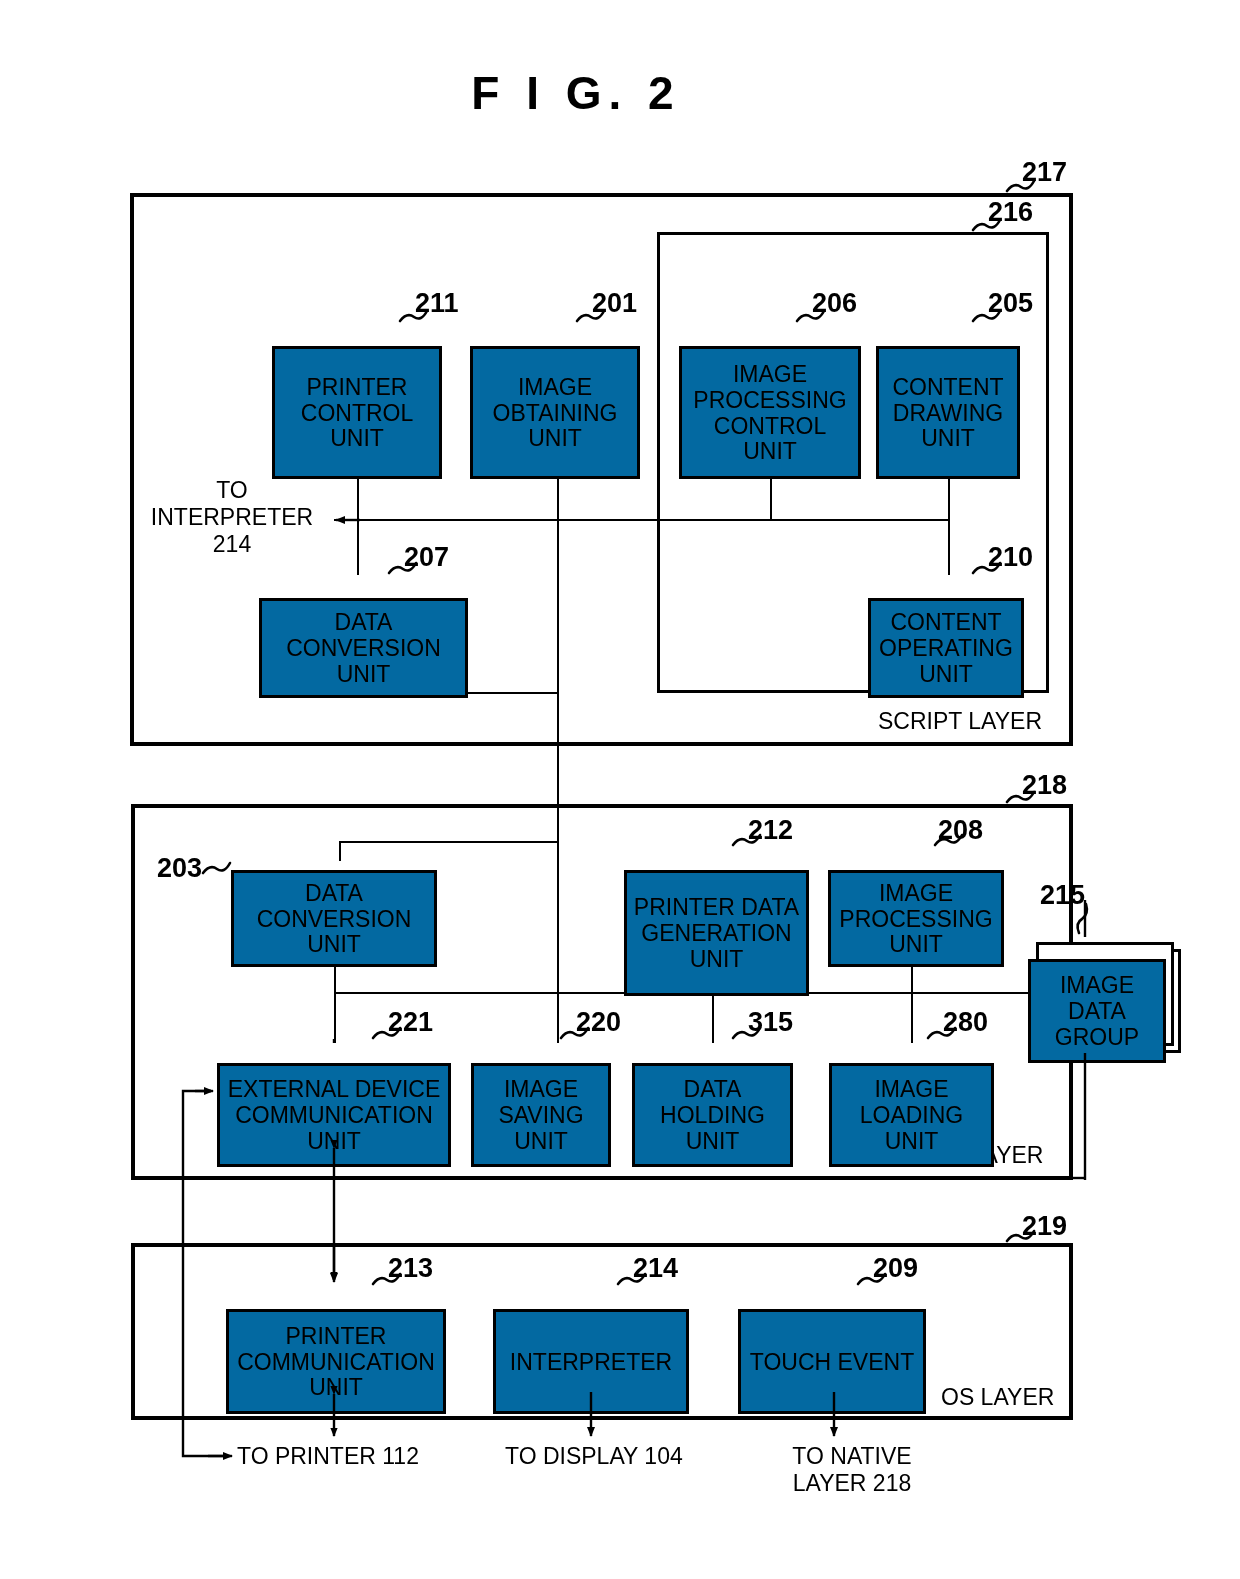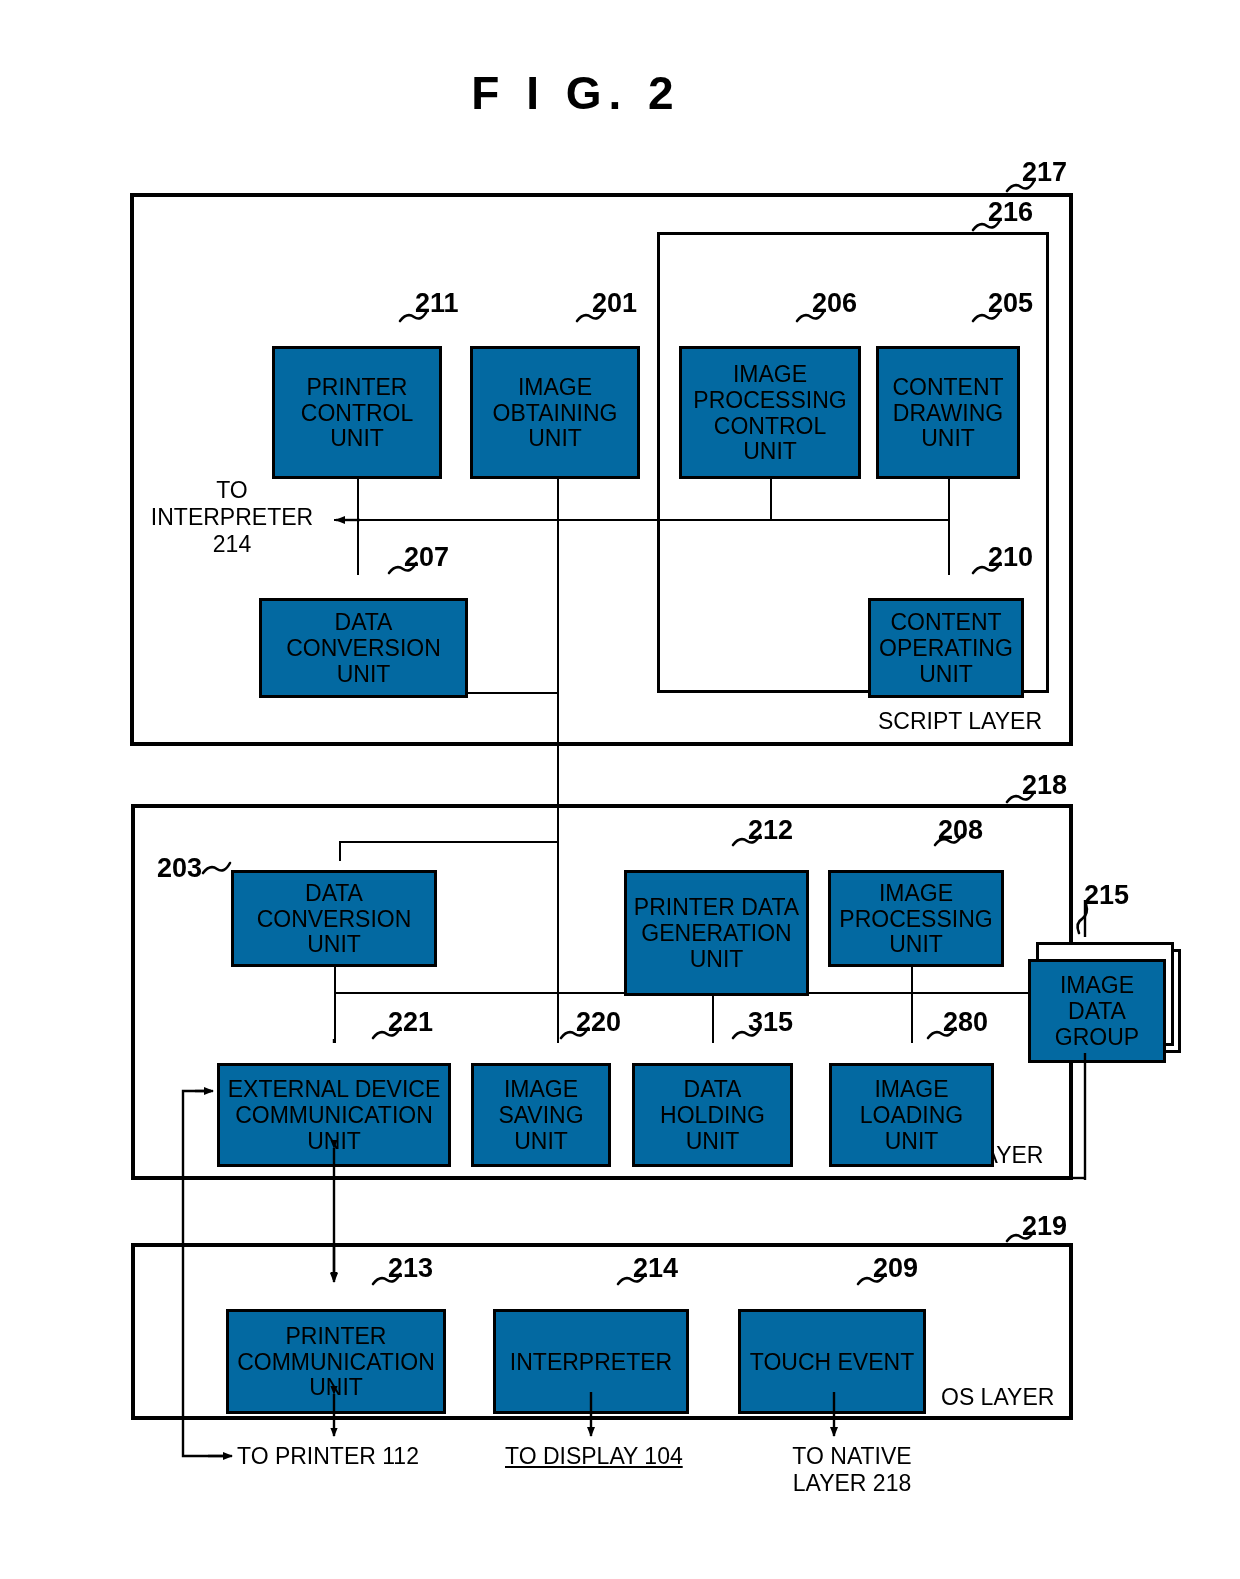--- a/index.html
+++ b/index.html
@@ -206,21 +206,21 @@
   <div class="box" style="left:828px; top:846px; width:176px; height:97px;">IMAGE
 PROCESSING
 UNIT</div>
   <div class="ref" style="left:922px; top:815px;margin-left:16px;">208</div>
 
   <div class="sheet" style="left:1043px; top:949px; width:138px; height:104px;"></div>
   <div class="sheet" style="left:1036px; top:942px; width:138px; height:104px;"></div>
   <div class="box" style="left:1028px; top:935px; width:138px; height:104px;">IMAGE
 DATA
 GROUP</div>
-  <div class="ref" style="left:1084px; top:880px;">215</div>
+  <div class="ref" style="left:1040px; top:880px;">215</div>
 
   <div class="box" style="left:217px; top:1039px; width:234px; height:104px;">EXTERNAL DEVICE
 COMMUNICATION
 UNIT</div>
   <div class="ref" style="left:388px; top:1007px;">221</div>
 
   <div class="box" style="left:471px; top:1039px; width:140px; height:104px;">IMAGE
 SAVING
 UNIT</div>
   <div class="ref" style="left:576px; top:1007px;">220</div>
@@ -244,21 +244,21 @@
 UNIT</div>
   <div class="ref" style="left:388px; top:1253px;">213</div>
 
   <div class="box" style="left:493px; top:1285px; width:196px; height:105px;">INTERPRETER</div>
   <div class="ref" style="left:633px; top:1253px;">214</div>
 
   <div class="box" style="left:738px; top:1285px; width:188px; height:105px;">TOUCH EVENT</div>
   <div class="ref" style="left:873px; top:1253px;">209</div>
 
   <div class="txt" style="left:237px; top:1443px;">TO PRINTER 112</div>
-  <div class="txt" style="left:505px; top:1443px;text-decoration:underline;">TO DISPLAY 104</div>
+  <div class="txt" style="left:505px; top:1443px;">TO DISPLAY 104</div>
   <div class="txt txt-c" style="left:762px; top:1443px; width:180px;">TO NATIVE
 LAYER 218</div>
 
   <svg id="overlay" viewBox="0 0 1240 1579">
     <defs>
       <marker id="arr" markerWidth="11" markerHeight="11" refX="9" refY="4" orient="auto" markerUnits="userSpaceOnUse">
         <path d="M0,0 L10,4 L0,8 z" fill="#000"></path>
       </marker>
       <marker id="arrS" markerWidth="10" markerHeight="10" refX="8" refY="3.6" orient="auto" markerUnits="userSpaceOnUse">
         <path d="M0,0 L9,3.6 L0,7.2 z" fill="#000"></path>

